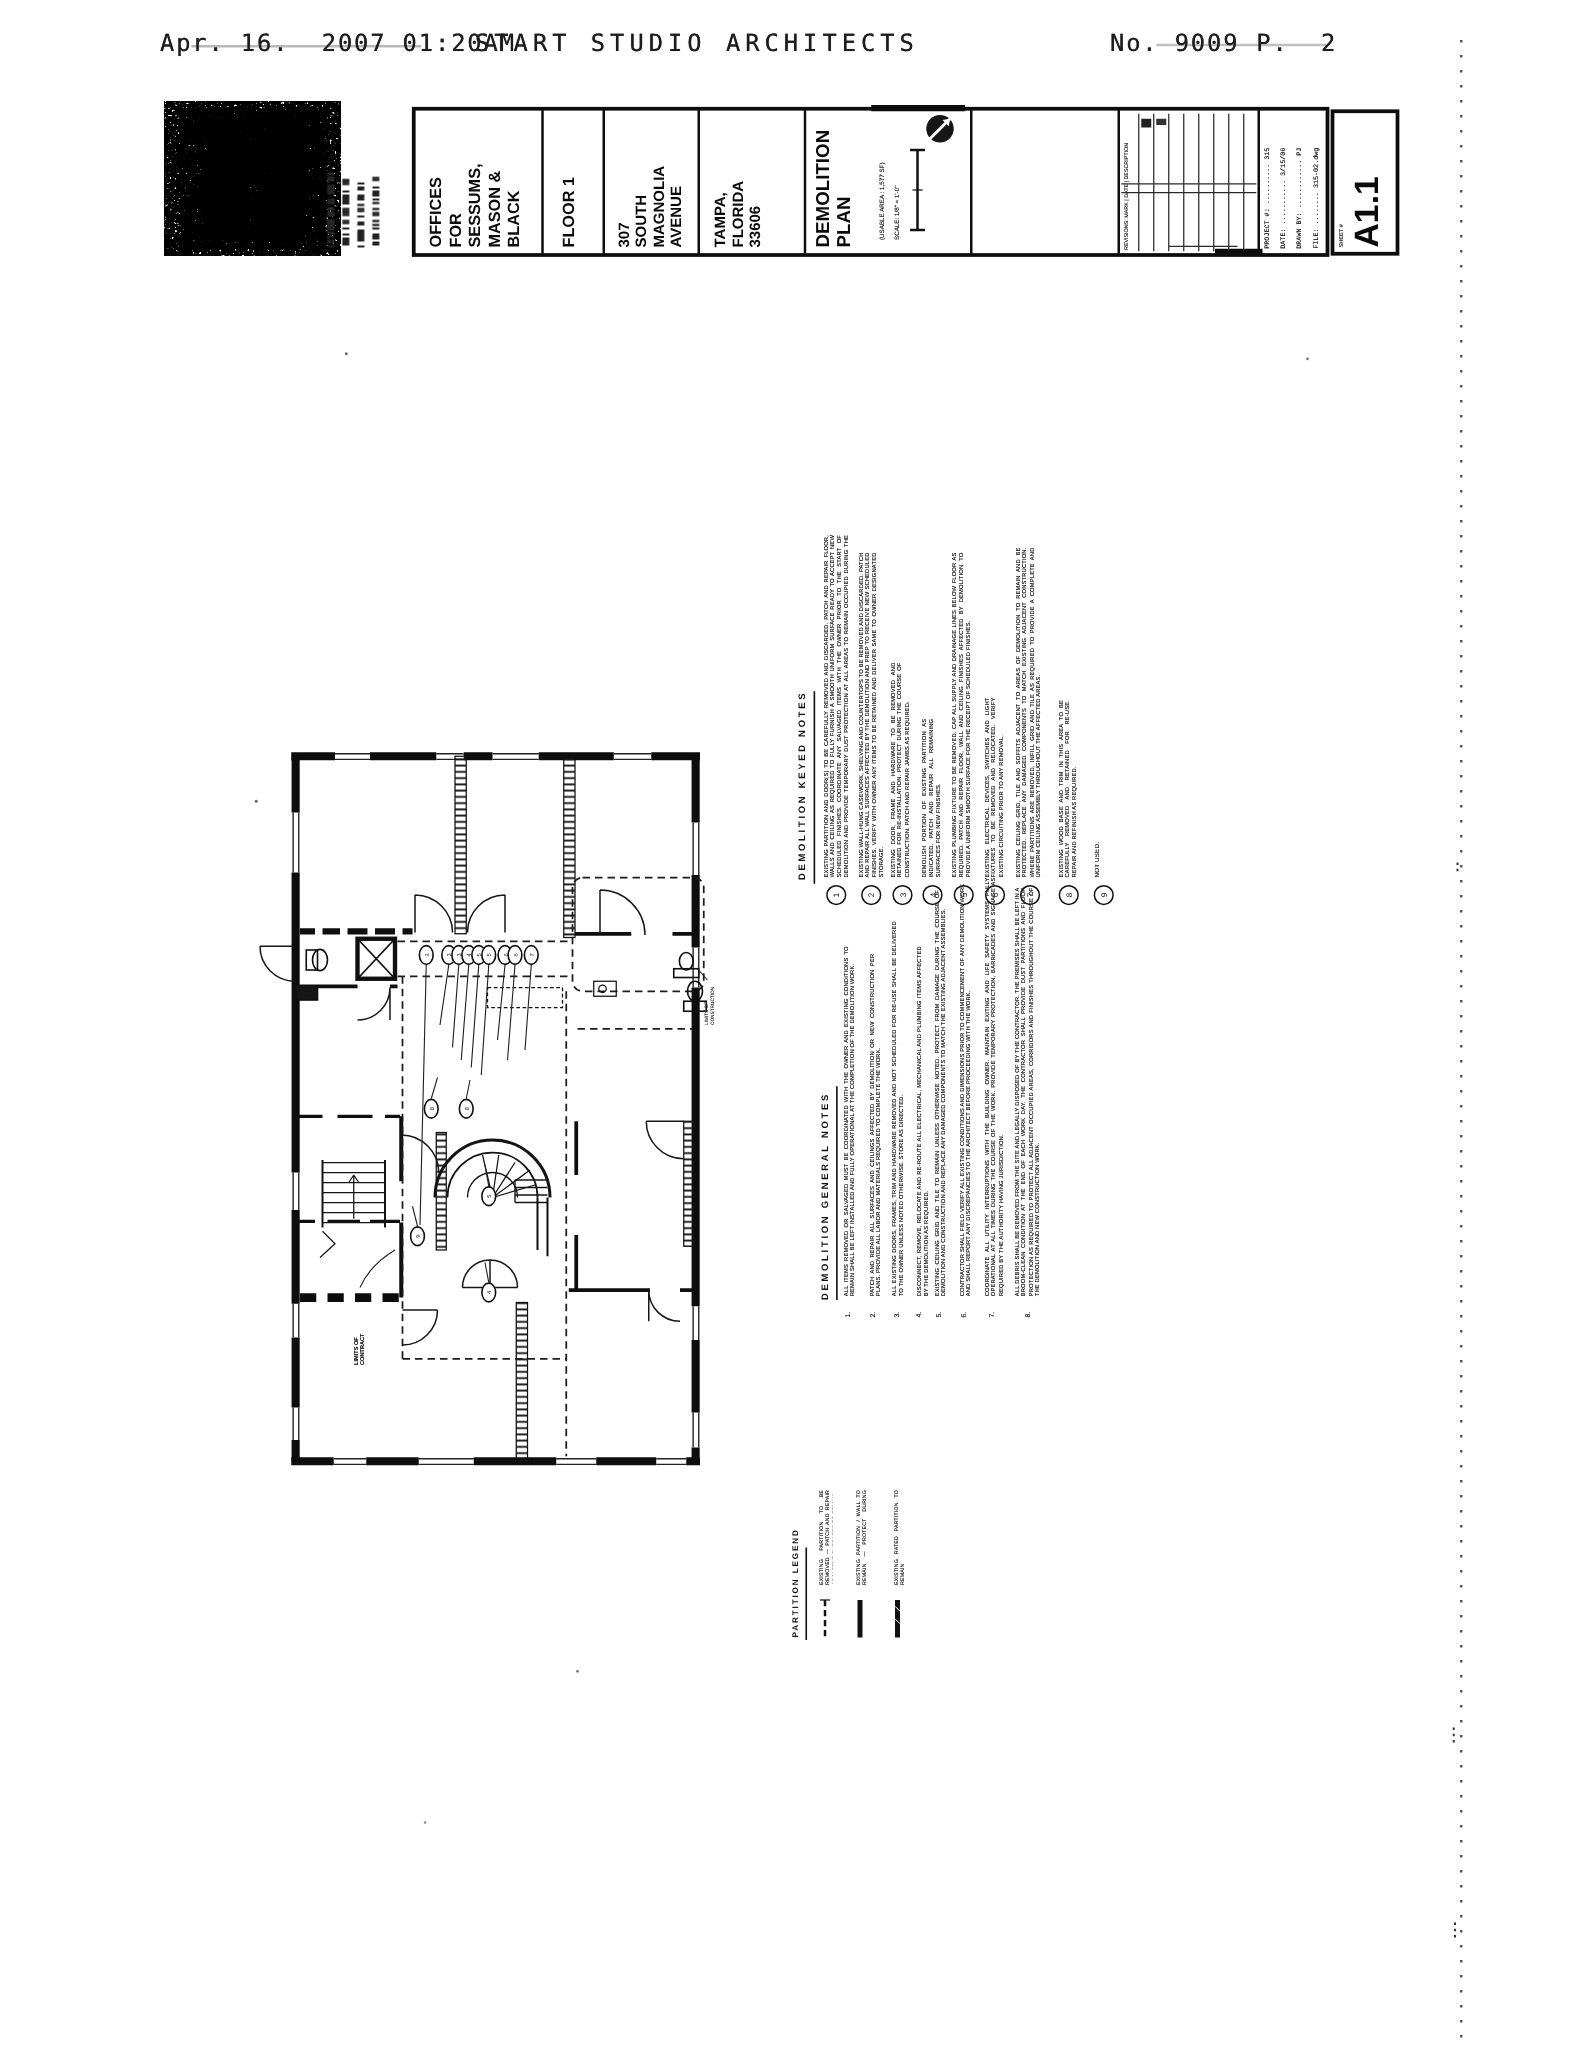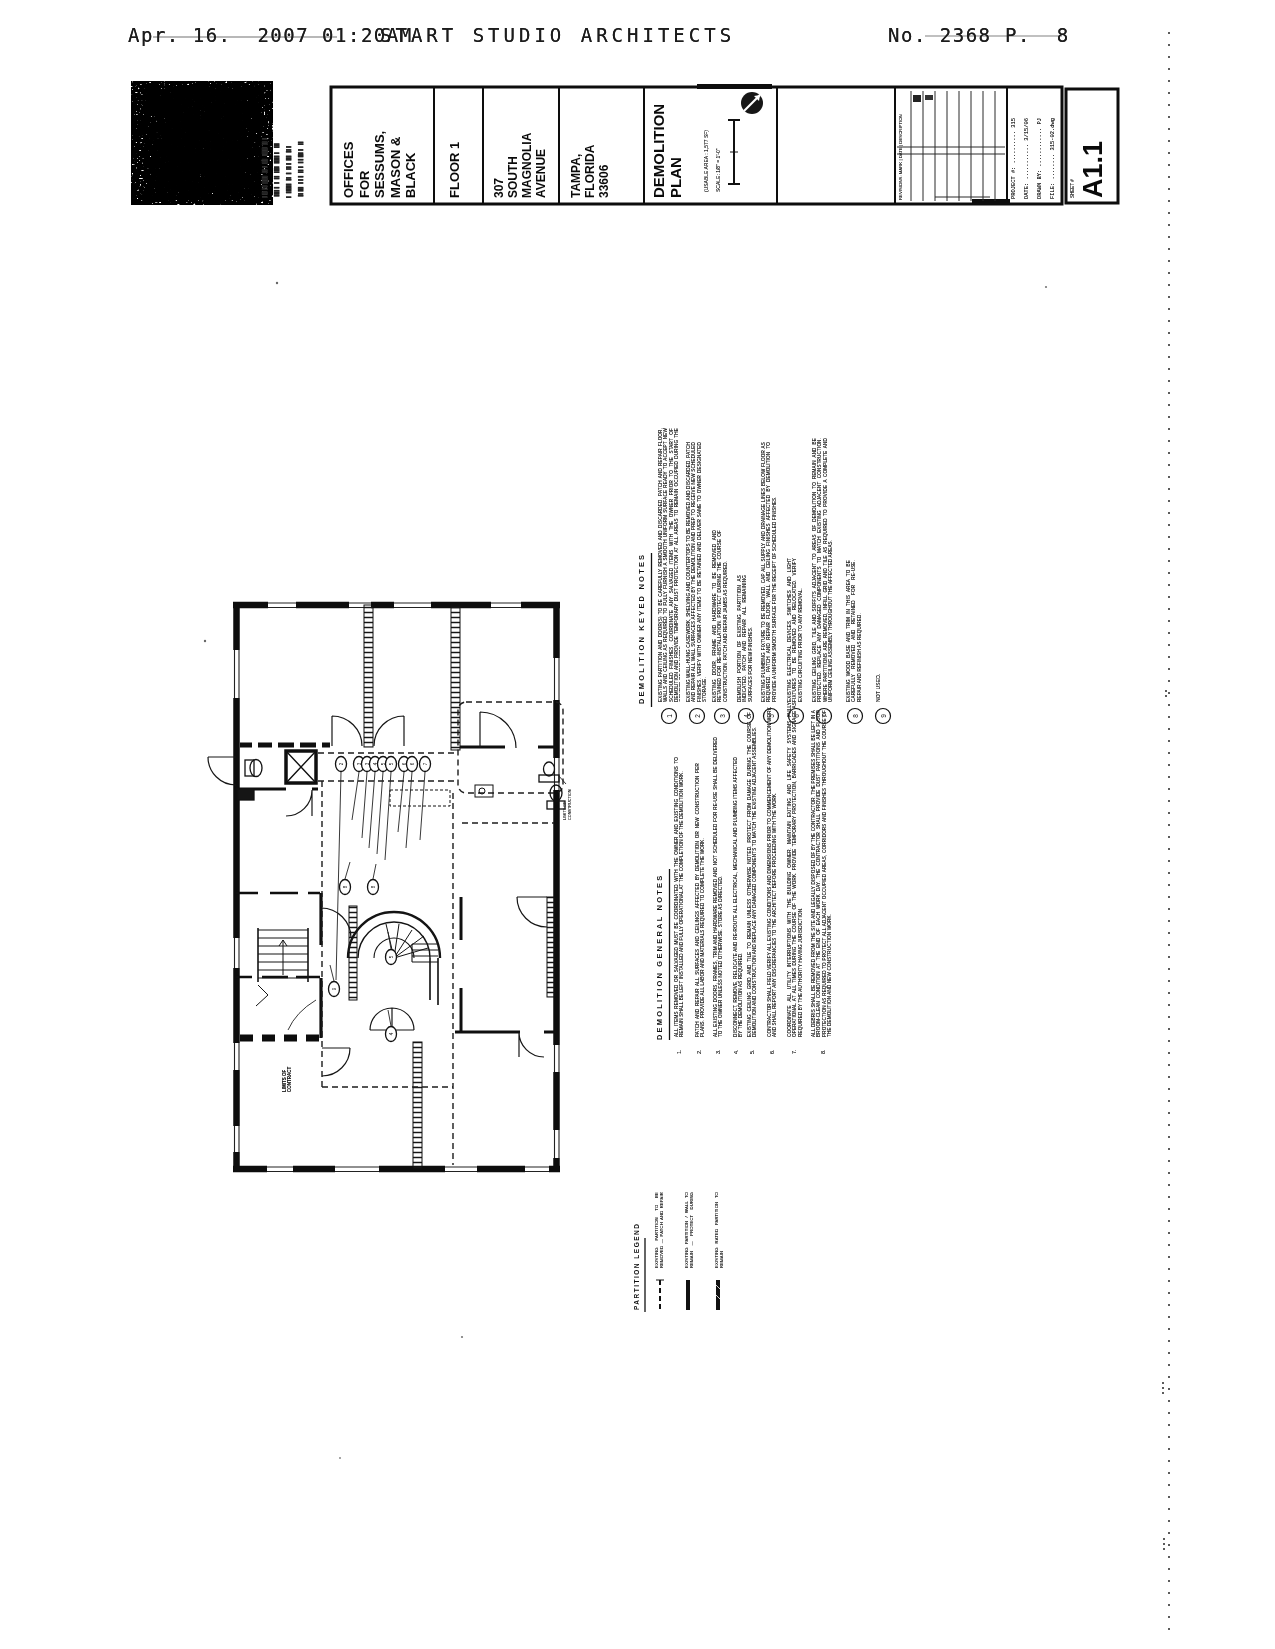--- a/index.html
+++ b/index.html
@@ -274,22 +274,22 @@
     <line x1="656" y1="1280" x2="664" y2="1280" stroke-width="1"></line>
     <rect x="686" y="1280" width="4" height="30" fill="#111" stroke="none"></rect>
     <rect x="716" y="1280" width="4" height="30" fill="#111" stroke="none"></rect>
     <line x1="716" y1="1285" x2="720" y2="1289" stroke="#fff" stroke-width="0.8"></line>
     <line x1="716" y1="1295" x2="720" y2="1299" stroke="#fff" stroke-width="0.8"></line>
   </g>
 </svg>
 
 <div class="txt faxline mono" style="left:128px;top:24px;">Apr. 16.  2007 01:20AM</div>
 <div class="txt faxline mono" style="left:380px;top:24px;letter-spacing:4px;">START STUDIO ARCHITECTS</div>
-<div class="txt faxline mono" style="left:888px;top:24px;">No. 2368</div>
-<div class="txt faxline mono" style="left:1005px;top:24px;">P.  8</div>
+<div class="txt faxline mono" style="left:888px;top:24px;">No. 9009</div>
+<div class="txt faxline mono" style="left:1005px;top:24px;">P.  2</div>
 
 <div class="vt tiny" style="left:262px;top:198px;width:108px;height:10px;filter:blur(.4px);">▌█▐ ▌██▌▐▌▌ █▌▐██ ▐▌▌</div>
 <div class="vt tiny" style="left:274px;top:198px;width:108px;height:10px;filter:blur(.4px);">▐█▌▌▐ ▐▌▐█▌ ██▌▌ ▐█</div>
 <div class="vt tiny" style="left:286px;top:198px;width:108px;height:10px;filter:blur(.4px);">▌▐██▌▐▌▐ ▐▌▌ █▌▐▌▌</div>
 <div class="vt tiny" style="left:298px;top:198px;width:108px;height:10px;filter:blur(.4px);">▐▌█▌▐ ▌▌▐▌▌▐ ▌█▌▌ ▐▌</div>
 
 <div class="vt tb" style="left:341px;top:198px;width:102px;height:86px;font-size:13px;line-height:15.5px;">OFFICES
 FOR
 SESSUMS,
 MASON &amp;

